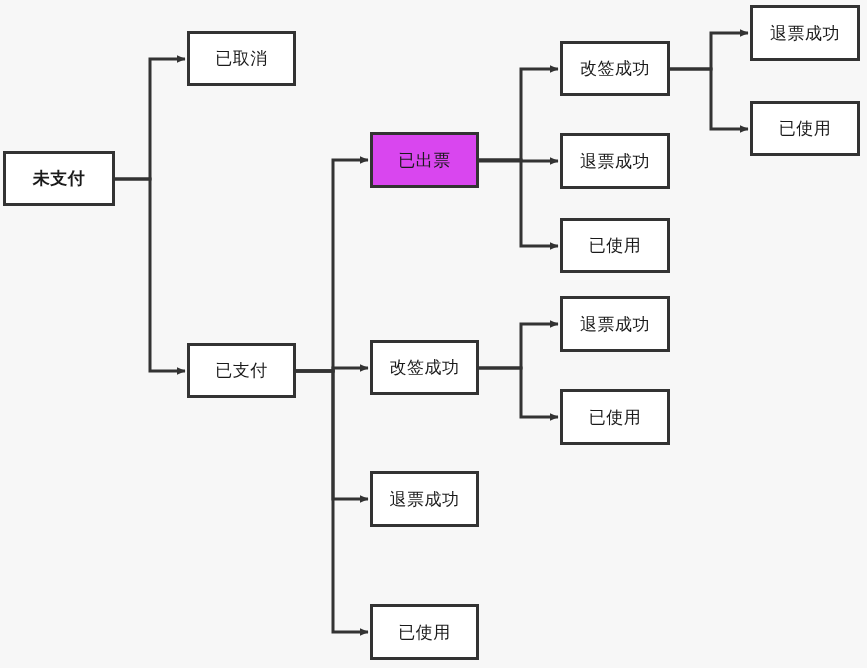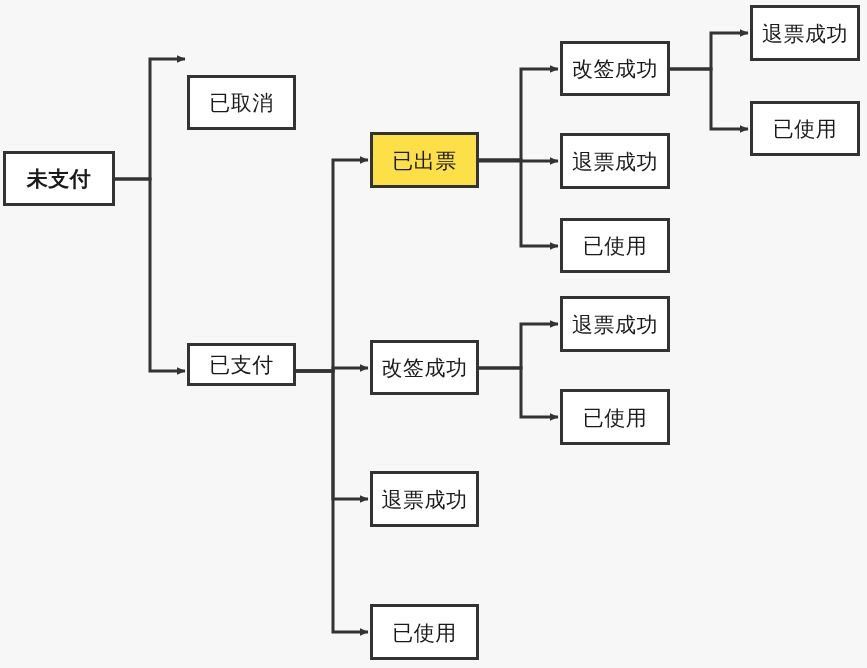--- a/index.html
+++ b/index.html
@@ -30,21 +30,21 @@
   }
   .node {
     position: absolute;
     box-sizing: border-box;
     background: #ffffff;
     border: 3px solid #333333;
     display: flex;
     align-items: center;
     justify-content: center;
     color: #1a1a1a;
-    font-size: 21px;
+    font-size: 17px;
     letter-spacing: 0.5px;
     line-height: 1;
     white-space: nowrap;
     user-select: none;
   }
   .node .node-label {
     display: block;
   }
 </style>
 </head>
@@ -72,27 +72,27 @@
         <path d="M479,368 L521,368 L521,417 L558,417" stroke="#333333" marker-end="url(#arrow)"></path>
         <path d="M670,69 L711,69 L711,33 L748,33" stroke="#333333" marker-end="url(#arrow)"></path>
         <path d="M670,69 L711,69 L711,129 L748,129" stroke="#333333" marker-end="url(#arrow)"></path>
       </g>
   </svg>
 
   <div id="node-layer">
       <div class="node" style="left: 3px; top: 151px; width: 112px; height: 55px; background: rgb(255, 255, 255); border-color: rgb(51, 51, 51); color: rgb(26, 26, 26); font-weight: bold;">
         <span class="node-label">未支付</span>
       </div>
-      <div class="node" style="left: 187px; top: 31px; width: 109px; height: 55px; background: rgb(255, 255, 255); border-color: rgb(51, 51, 51); color: rgb(26, 26, 26); margin-top: 44px;">
+      <div class="node" style="left: 187px; top: 31px; width: 109px; height: 55px; background: rgb(255, 255, 255); border-color: rgb(51, 51, 51); color: rgb(26, 26, 26);">
         <span class="node-label">已取消</span>
       </div>
-      <div class="node" style="left: 187px; top: 343px; width: 109px; height: 43px; background: rgb(255, 255, 255); border-color: rgb(51, 51, 51); color: rgb(26, 26, 26);">
+      <div class="node" style="left: 187px; top: 343px; width: 109px; height: 55px; background: rgb(255, 255, 255); border-color: rgb(51, 51, 51); color: rgb(26, 26, 26);">
         <span class="node-label">已支付</span>
       </div>
-      <div class="node" style="left: 370px; top: 132px; width: 109px; height: 56px; background: #fde047; border-color: rgb(51, 51, 51); color: rgb(26, 26, 26);">
+      <div class="node" style="left: 370px; top: 132px; width: 109px; height: 56px; background: #d946ef; border-color: rgb(51, 51, 51); color: rgb(26, 26, 26);">
         <span class="node-label">已出票</span>
       </div>
       <div class="node" style="left: 370px; top: 340px; width: 109px; height: 55px; background: rgb(255, 255, 255); border-color: rgb(51, 51, 51); color: rgb(26, 26, 26);">
         <span class="node-label">改签成功</span>
       </div>
       <div class="node" style="left: 370px; top: 471px; width: 109px; height: 56px; background: rgb(255, 255, 255); border-color: rgb(51, 51, 51); color: rgb(26, 26, 26);">
         <span class="node-label">退票成功</span>
       </div>
       <div class="node" style="left: 370px; top: 604px; width: 109px; height: 56px; background: rgb(255, 255, 255); border-color: rgb(51, 51, 51); color: rgb(26, 26, 26);">
         <span class="node-label">已使用</span>

